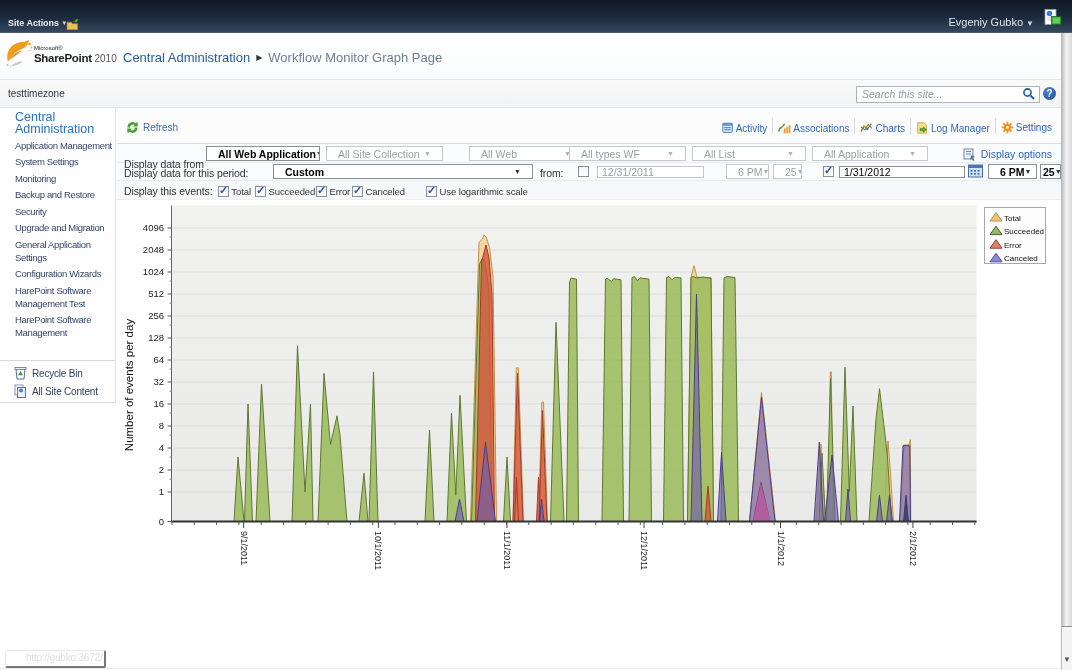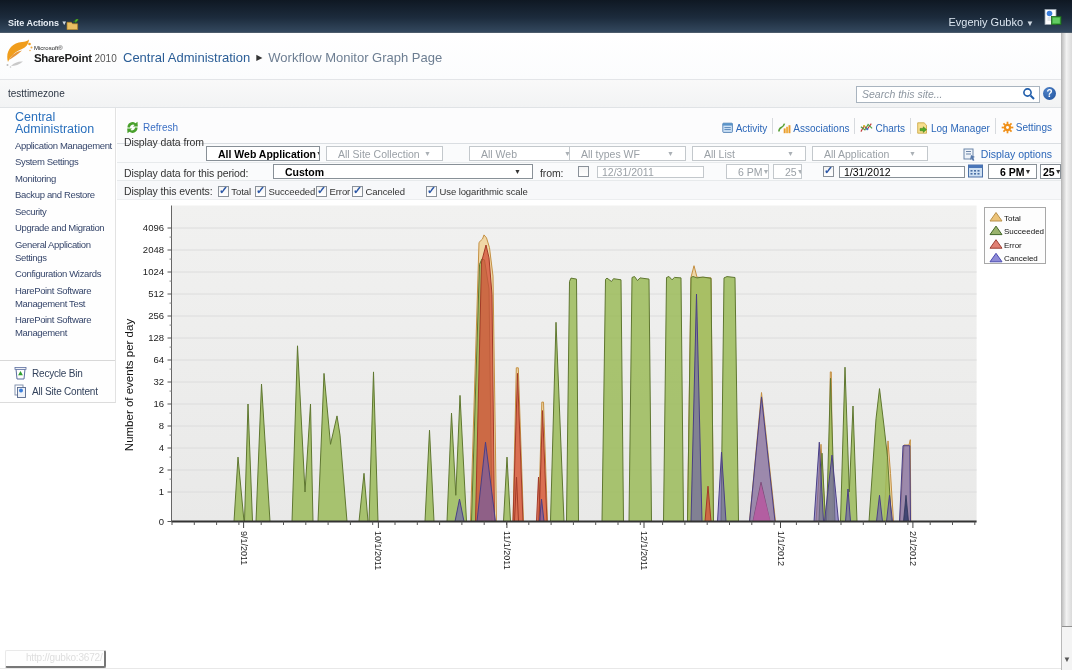--- a/index.html
+++ b/index.html
@@ -171,21 +171,21 @@
           <line x1="2.8" y1="2.8" x2="4.6" y2="4.6"></line>
           <line x1="10.4" y1="10.4" x2="12.2" y2="12.2"></line>
           <line x1="10.4" y1="4.6" x2="12.2" y2="2.8"></line>
           <line x1="2.8" y1="12.2" x2="4.6" y2="10.4"></line>
         </g>
       </svg>Settings</span>
 </div>
 <div id="row1" class="abs"></div>
 <div id="row2" class="abs"></div>
 <div id="row3" class="abs"></div>
-<div class="abs flabel" style="left:124px;top:136px;">Display data from</div>
+<div class="abs flabel" style="left:124px;top:158px;">Display data from</div>
 <div class="sel abs" style="left:206px;top:146px;width:114px;font-weight:bold;">
     <span>All Web Application</span>
     <span class="ar">▼</span>
   </div>
 <div class="sel dis abs" style="left:326px;top:146px;width:117px;">
     <span>All Site Collection</span>
     <span class="ar">▼</span>
   </div>
 <div class="sel dis abs" style="left:469px;top:146px;width:114px;justify-content:space-between;">
     <span>All Web</span>

